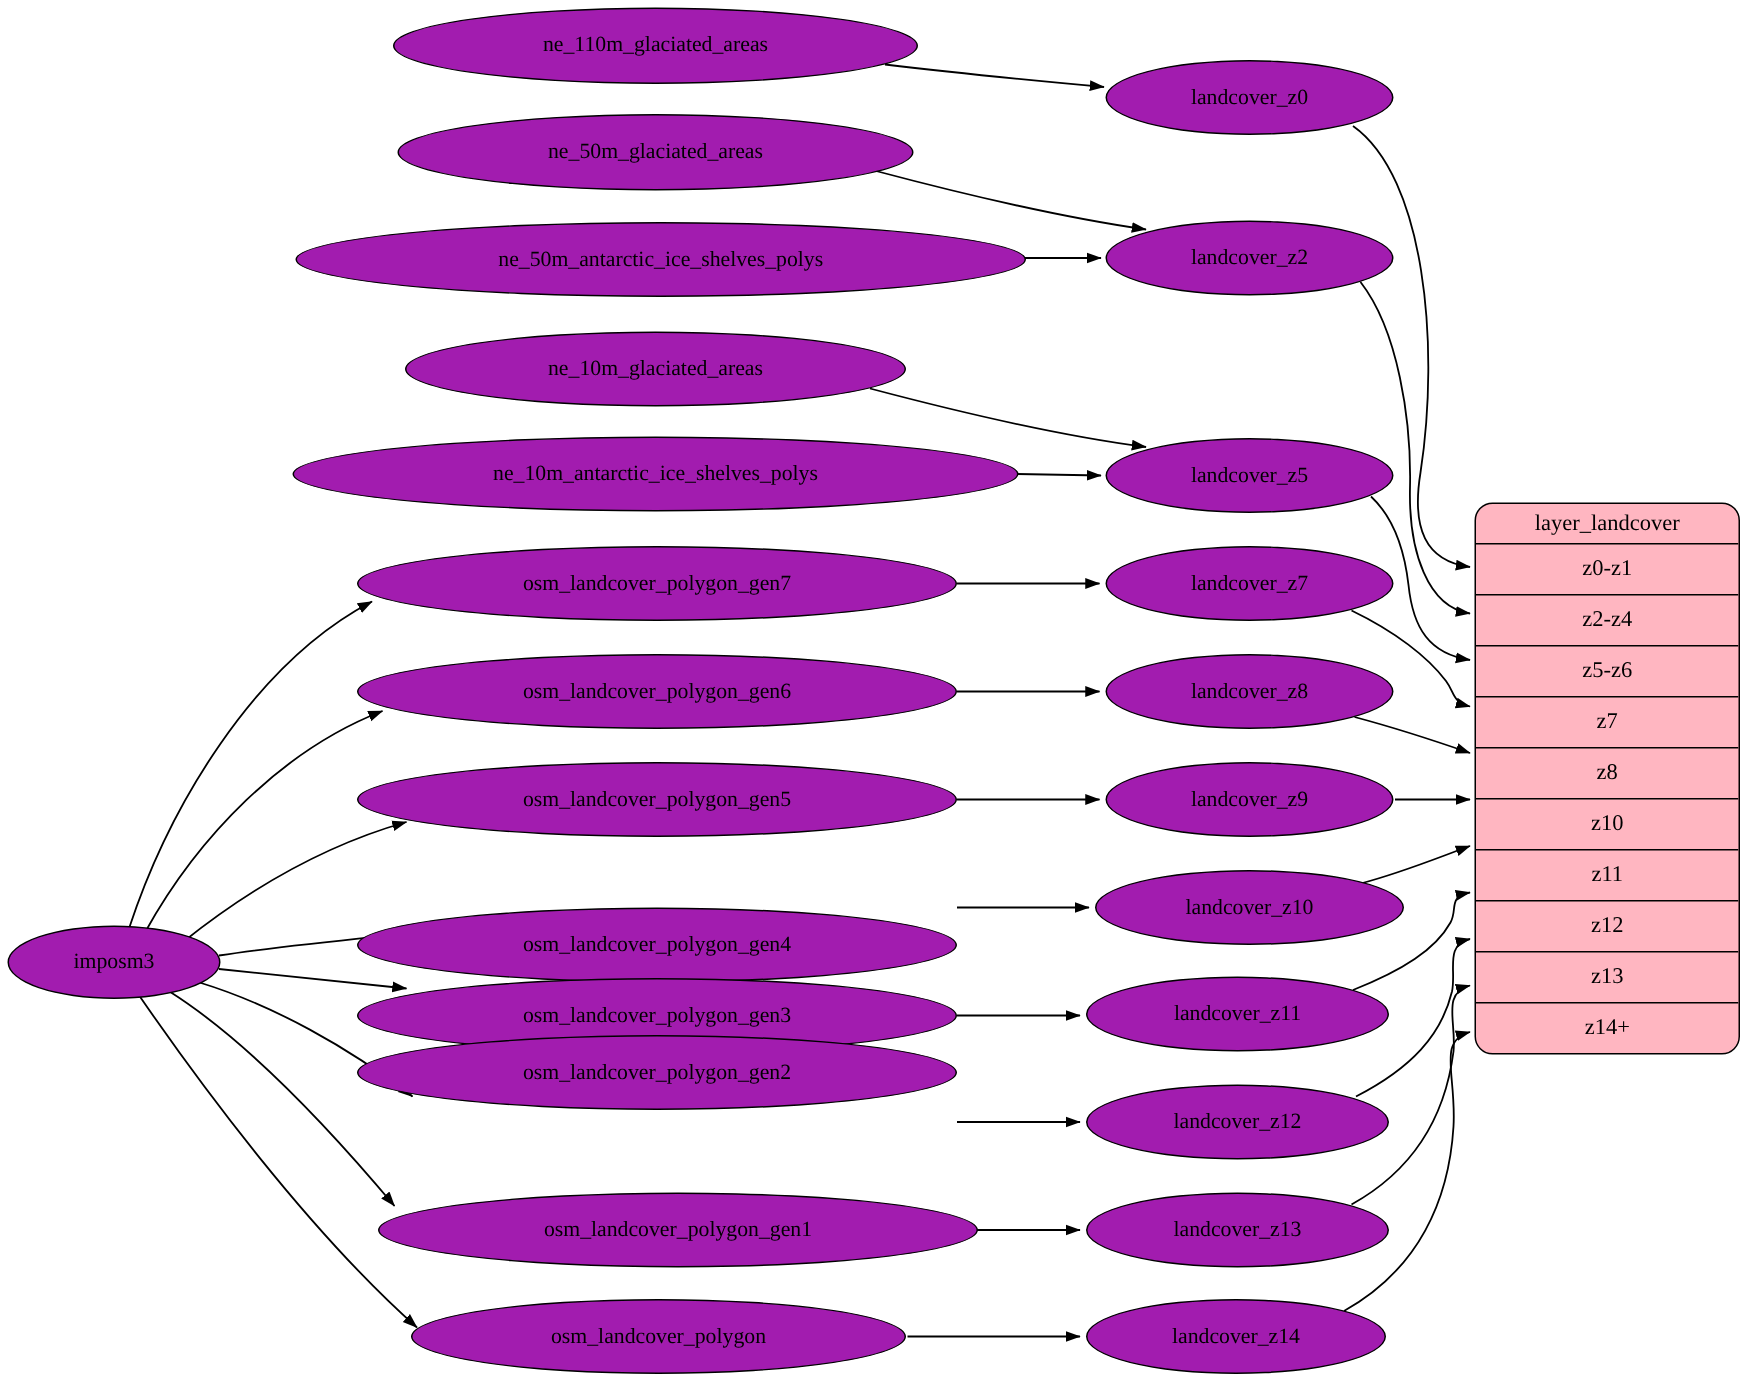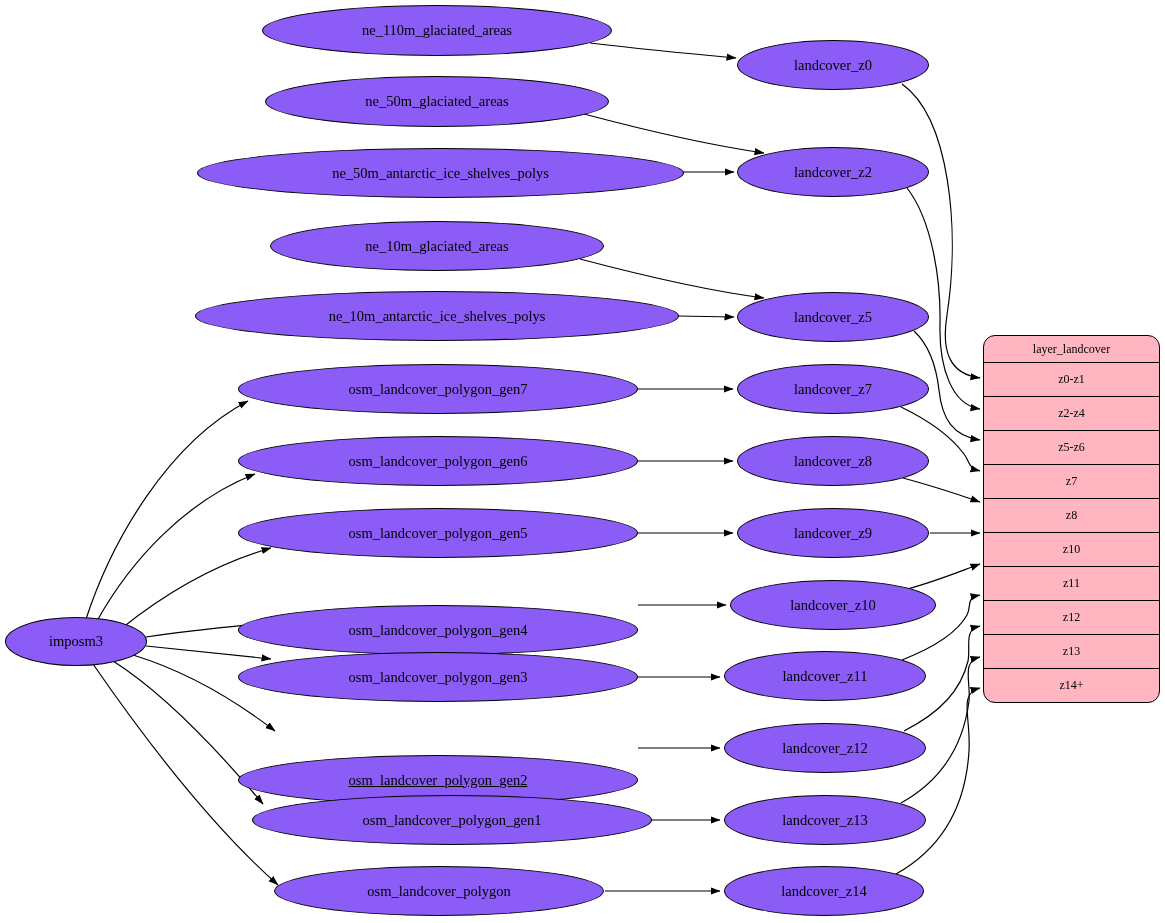--- a/index.html
+++ b/index.html
@@ -18,21 +18,21 @@
     width: 1165px; height: 923px;
   }
   .node {
     position: absolute;
     box-sizing: border-box;
     display: flex;
     align-items: center;
     justify-content: center;
     border: 1.3px solid #000000;
     border-radius: 50%;
-    background: #8b5cf6;
+    background: #a21caf;
     font-size: 14.5px;
     white-space: nowrap;
     z-index: 2;
   }
   .record {
     position: absolute;
     left: 983px; top: 335px;
     width: 177px; height: 368px;
     box-sizing: border-box;
     border: 1.4px solid #000000;
@@ -42,21 +42,21 @@
     flex-direction: column;
     overflow: hidden;
     z-index: 2;
   }
   .record .cell {
     flex: 1 1 auto;
     display: flex;
     align-items: center;
     justify-content: center;
     border-top: 1.1px solid #000000;
-    font-size: 12px;
+    font-size: 15px;
   }
   .record .cell.hdr {
     border-top: none;
     flex: 0 0 26px;
   }
 </style>
 </head>
 <body>
 
 <div id="canvas">
@@ -111,21 +111,21 @@
   <div class="node" style="left:262px; top:5px;   width:350px; height:51px;">ne_110m_glaciated_areas</div>
   <div class="node" style="left:265px; top:76px;  width:344px; height:51px;">ne_50m_glaciated_areas</div>
   <div class="node" style="left:197px; top:148px; width:487px; height:50px;">ne_50m_antarctic_ice_shelves_polys</div>
   <div class="node" style="left:270px; top:221px; width:334px; height:50px;">ne_10m_glaciated_areas</div>
   <div class="node" style="left:195px; top:291px; width:484px; height:50px;">ne_10m_antarctic_ice_shelves_polys</div>
   <div class="node" style="left:238px; top:364px; width:400px; height:50px;">osm_landcover_polygon_gen7</div>
   <div class="node" style="left:238px; top:436px; width:400px; height:50px;">osm_landcover_polygon_gen6</div>
   <div class="node" style="left:238px; top:508px; width:400px; height:50px;">osm_landcover_polygon_gen5</div>
   <div class="node" style="left:238px; top:605px; width:400px; height:50px;">osm_landcover_polygon_gen4</div>
   <div class="node" style="left:238px; top:652px; width:400px; height:50px;">osm_landcover_polygon_gen3</div>
-  <div class="node" style="left:238px; top:755px; width:400px; height:50px;text-decoration:underline;">osm_landcover_polygon_gen2</div>
+  <div class="node" style="left:238px; top:690px; width:400px; height:50px;">osm_landcover_polygon_gen2</div>
   <div class="node" style="left:252px; top:795px; width:400px; height:50px;">osm_landcover_polygon_gen1</div>
   <div class="node" style="left:274px; top:866px; width:330px; height:50px;">osm_landcover_polygon</div>
 
   <div class="node" style="left:737px; top:40px;  width:192px; height:50px;font-family:Liberation Serif, serif;">landcover_z0</div>
   <div class="node" style="left:737px; top:147px; width:192px; height:50px;">landcover_z2</div>
   <div class="node" style="left:737px; top:292px; width:192px; height:50px;">landcover_z5</div>
   <div class="node" style="left:737px; top:364px; width:192px; height:50px;">landcover_z7</div>
   <div class="node" style="left:737px; top:436px; width:192px; height:50px;">landcover_z8</div>
   <div class="node" style="left:737px; top:508px; width:192px; height:50px;">landcover_z9</div>
   <div class="node" style="left:730px; top:580px; width:206px; height:50px;font-family:Liberation Serif, serif;">landcover_z10</div>

